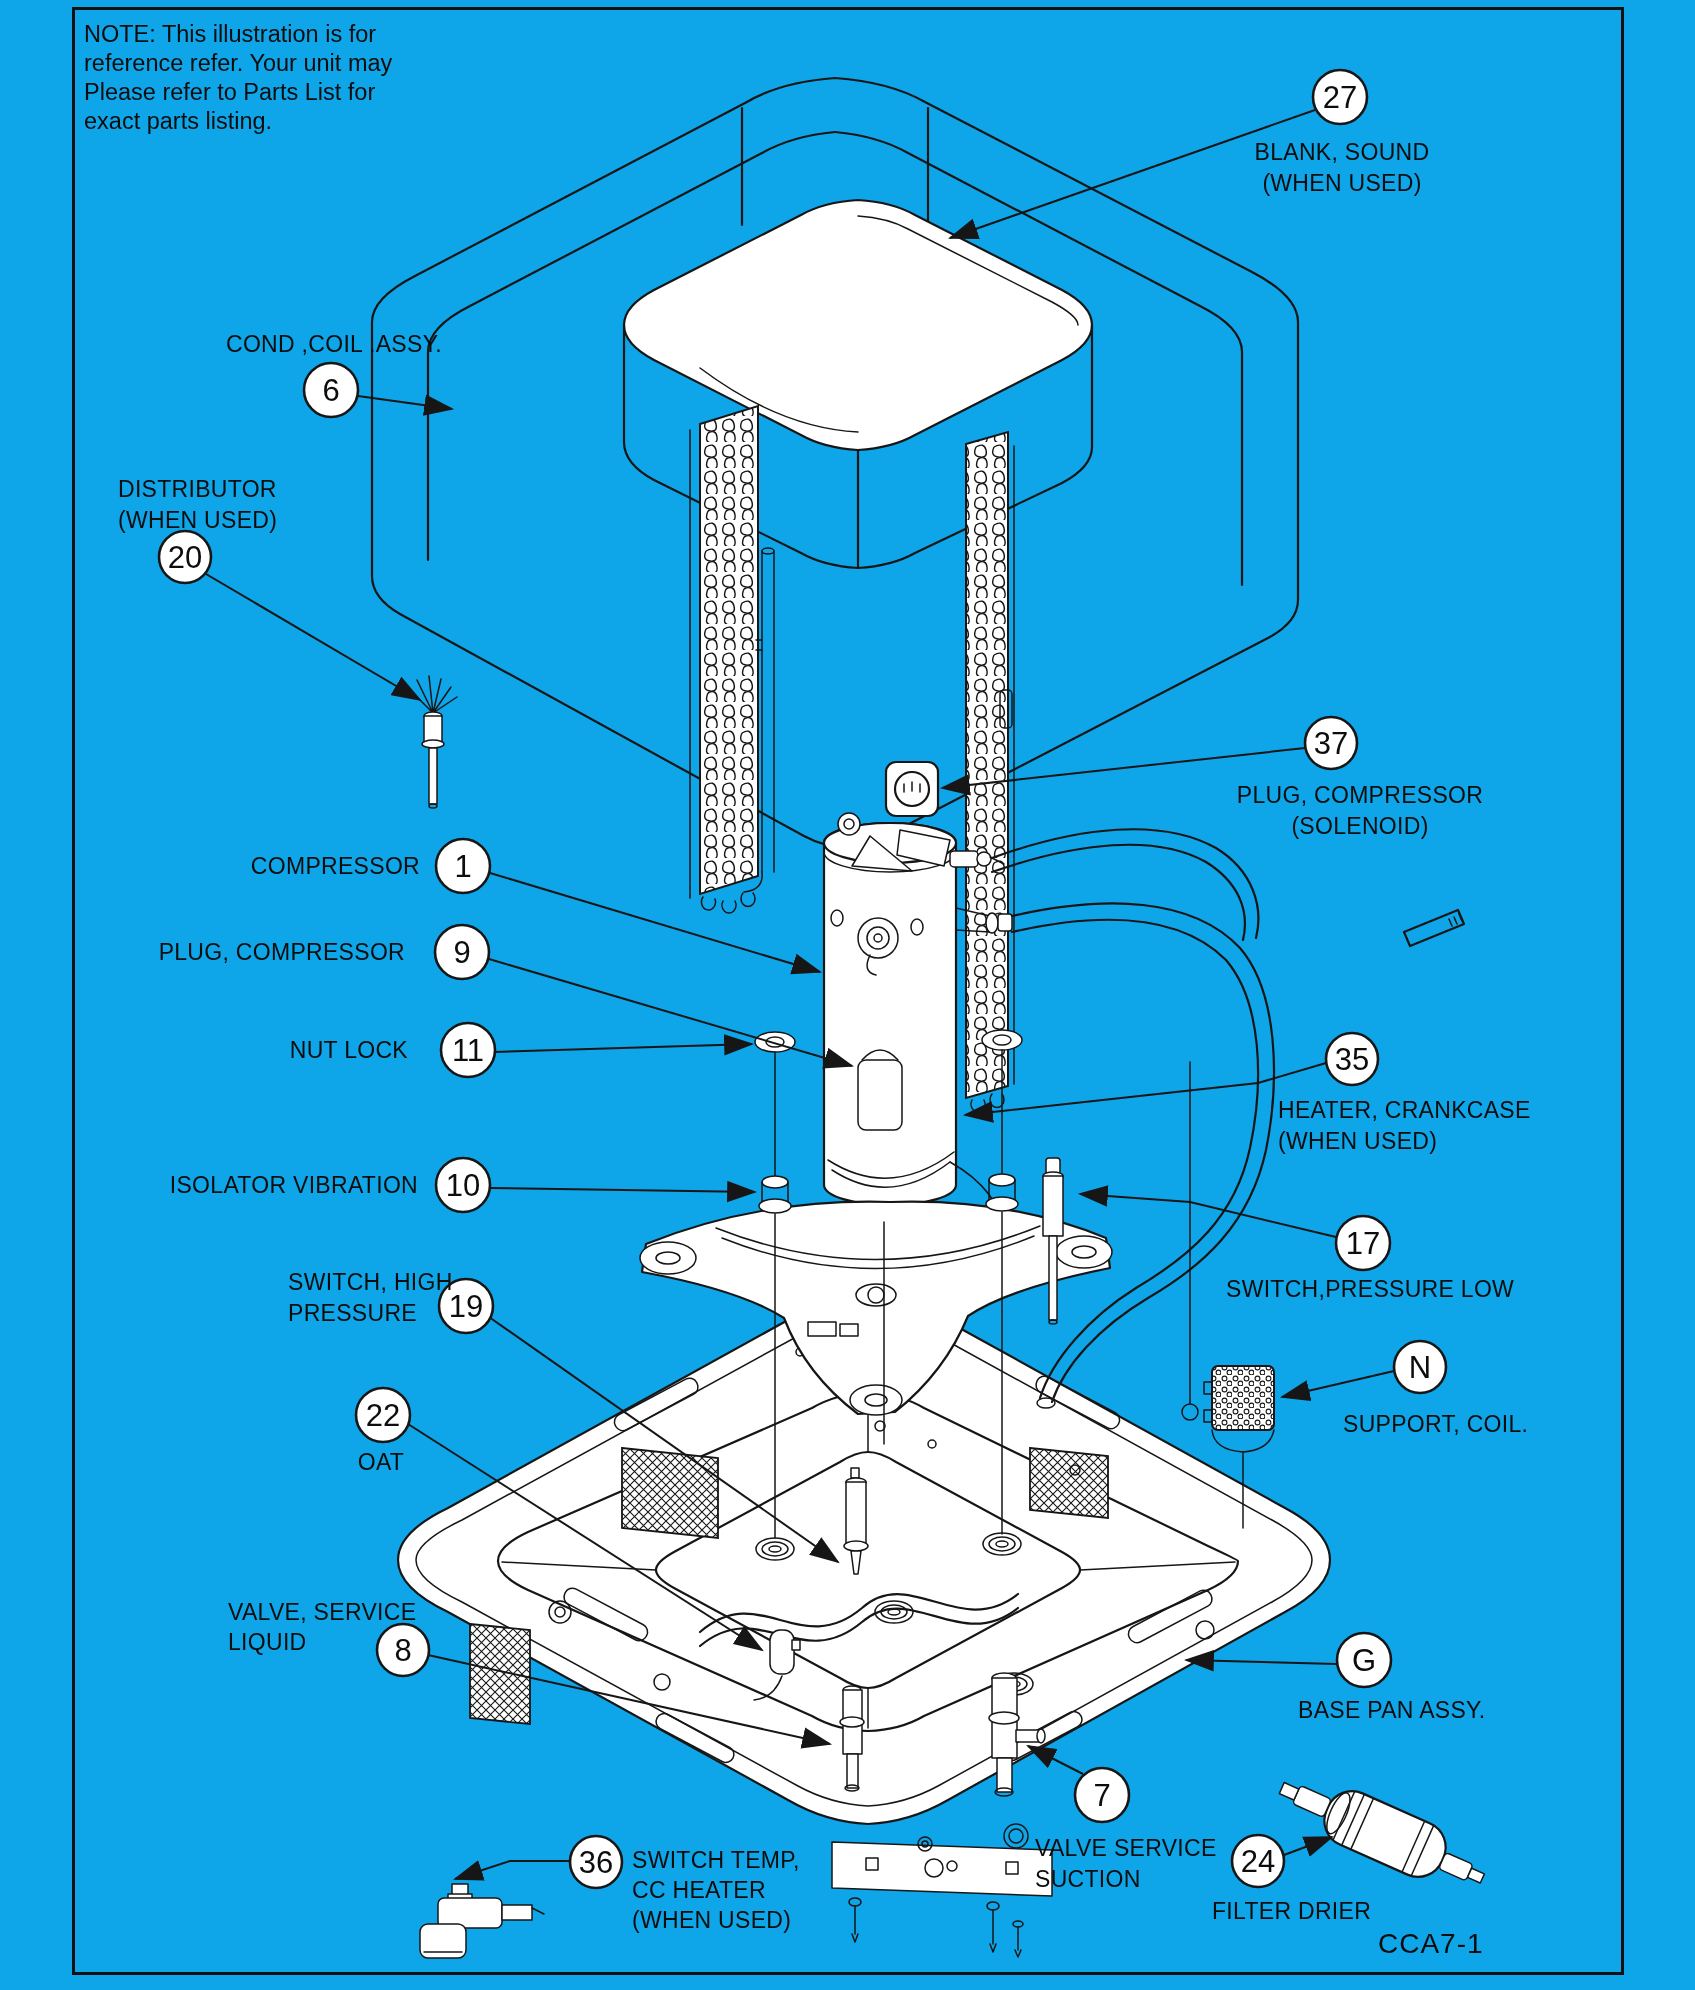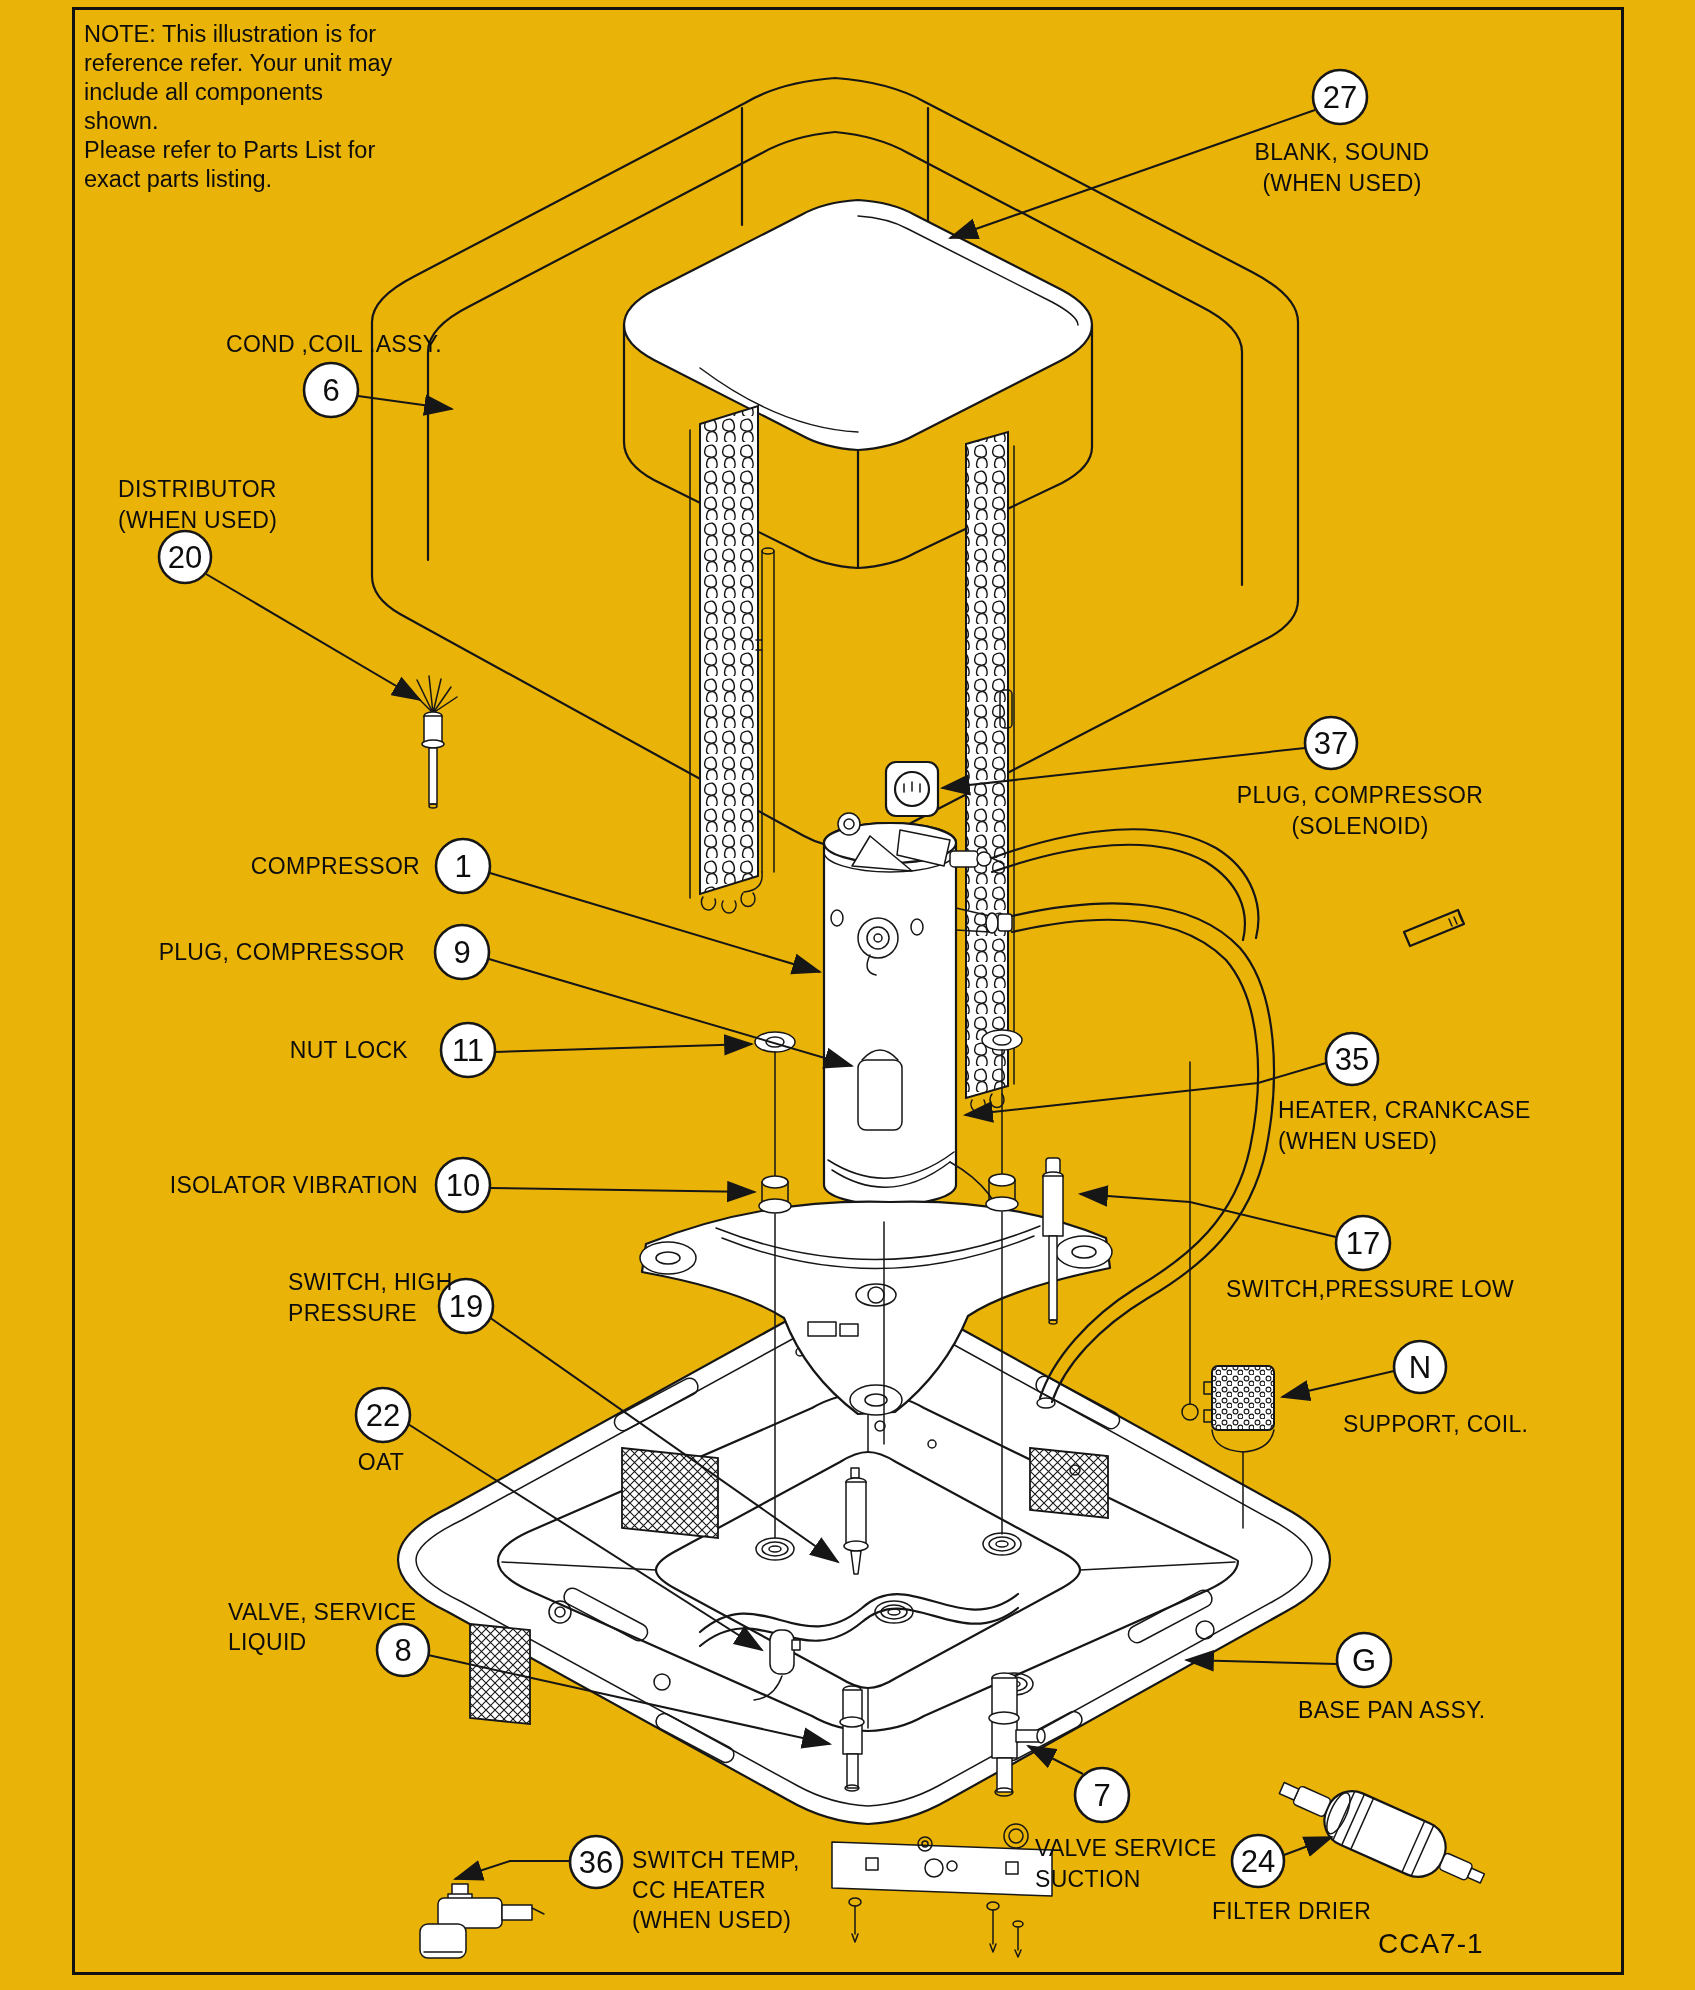--- a/index.html
+++ b/index.html
@@ -1,16 +1,16 @@
 <!DOCTYPE html>
 <html><head>
 <meta charset="utf-8">
 <style>
   html,body{margin:0;padding:0;background:#fff;}
-  #page{position:relative;width:1695px;height:1990px;background:#eab308;
+  #page{position:relative;width:1695px;height:1990px;background:#0ea5e9;
         font-family:"Liberation Sans", sans-serif;color:#111;overflow:hidden;}
   #border-frame{position:absolute;left:72px;top:7px;width:1552px;height:1968px;
         border:3px solid #111;box-sizing:border-box;}
   #note-block{position:absolute;left:84px;top:20px;width:320px;
         font-size:23.5px;line-height:29px;color:#0d0d0d;}
   #drawing-code{position:absolute;left:1378px;top:1928px;font-size:28px;
         letter-spacing:1px;color:#0d0d0d;}
   svg#diagram{position:absolute;left:0;top:0;}
   .ln{fill:none;stroke:#161616;stroke-width:2.2;stroke-linecap:round;stroke-linejoin:round;}
   .lnt{fill:none;stroke:#161616;stroke-width:1.5;stroke-linecap:round;stroke-linejoin:round;}
@@ -23,21 +23,20 @@
 </style>
 </head>
 <body>
 
 <div id="page">
   <div id="border-frame"></div>
 
   <div id="note-block">
     <div>NOTE: This illustration is for</div>
     <div>reference refer. Your unit may</div>
-    <div>include all components shown.</div>
     <div>Please refer to Parts List for</div>
     <div>exact parts listing.</div>
   </div>
 
   <svg id="diagram" width="1695" height="1990" viewBox="0 0 1695 1990" xmlns="http://www.w3.org/2000/svg">
     <defs>
       <marker id="arrow" viewBox="0 0 14 10" refX="13" refY="5" markerWidth="15" markerHeight="11" orient="auto">
         <path d="M0,0 L14,5 L0,10 Z" fill="#161616"></path>
       </marker>
       <pattern id="fins" width="18" height="26" patternUnits="userSpaceOnUse">

